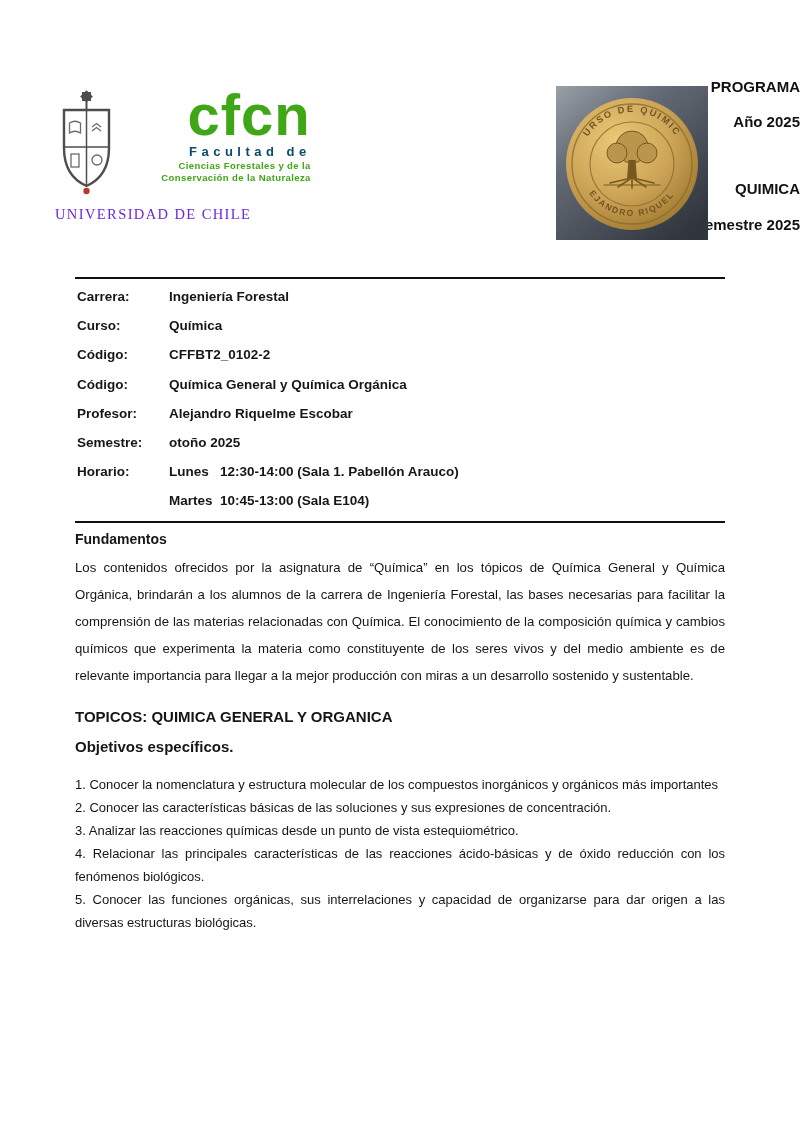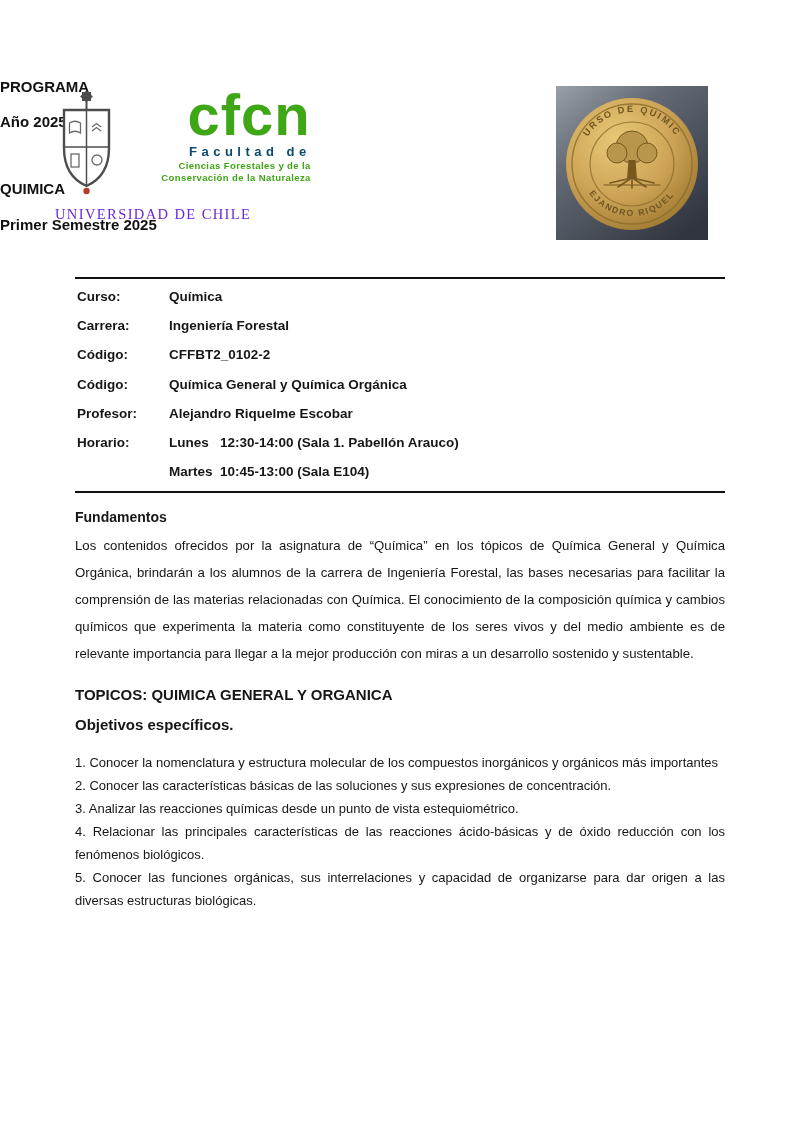--- a/index.html
+++ b/index.html
@@ -13,21 +13,21 @@
     color: #161616;
     overflow: hidden;
     margin: 0 auto;
   }
 
   
   .h-center {
     position: absolute;
     left: 0;
     width: 100%;
-    text-align: left;
+    text-align: right;
     font-weight: bold;
     font-size: 15px;
     color: #111;
   }
 
   
   .logo-block { position: absolute; left: 55px; top: 88px; width: 225px; }
   .logo-top { display: flex; align-items: flex-start; }
   .shield-svg { flex: 0 0 auto; margin-top: 2px; }
   .logo-text { margin-left: 24px; text-align: right; }
@@ -65,21 +65,21 @@
     display: grid;
     grid-template-columns: 94px 1fr;
     min-height: 29.2px;
     align-items: center;
     font-size: 13.5px;
     font-weight: bold;
   }
   .info-label { padding-left: 2px; }
   .info-value { white-space: pre-wrap; }
 
-  .fund-heading { margin-top: 16px; font-size: 14px; font-weight: bold; }
+  .fund-heading { margin-top: 8px; font-size: 14px; font-weight: bold; }
   .fund-body {
     margin: 7px 0 0 0;
     font-size: 13.2px;
     line-height: 27px;
     text-align: justify;
   }
 
   .topics-heading { margin-top: 19px; font-size: 15px; font-weight: bold; }
   .topics-sub { margin-top: 13px; font-size: 15px; font-weight: bold; }
 
@@ -162,38 +162,42 @@
       <text font-size="8.6" font-weight="bold" letter-spacing="1.6" fill="#6f5520" text-anchor="middle" font-family="Liberation Sans, sans-serif">
         <textPath href="#arcBot" startOffset="50%">ALEJANDRO RIQUELME</textPath>
       </text>
     </svg>
   </div>
 
   <div class="content">
 
     <div class="info-table">
       <div class="info-row">
+        <div class="info-label">Carrera:</div>
+        <div class="info-value">Ingeniería Forestal</div>
+      </div>
+      <div class="info-row">
         <div class="info-label">Curso:</div>
         <div class="info-value">Química</div>
       </div>
       <div class="info-row">
-        <div class="info-label">Carrera:</div>
-        <div class="info-value">Ingeniería Forestal</div>
-      </div>
-      <div class="info-row">
         <div class="info-label">Código:</div>
         <div class="info-value">CFFBT2_0102-2</div>
       </div>
       <div class="info-row">
         <div class="info-label">Código:</div>
         <div class="info-value">Química General y Química Orgánica</div>
       </div>
       <div class="info-row">
         <div class="info-label">Profesor:</div>
         <div class="info-value">Alejandro Riquelme Escobar</div>
+      </div>
+      <div class="info-row">
+        <div class="info-label">Semestre:</div>
+        <div class="info-value">otoño 2025</div>
       </div>
       <div class="info-row">
         <div class="info-label">Horario:</div>
         <div class="info-value">Lunes   12:30-14:00 (Sala 1. Pabellón Arauco)</div>
       </div>
       <div class="info-row">
         <div class="info-label"></div>
         <div class="info-value">Martes  10:45-13:00 (Sala E104)</div>
       </div>
     </div>

